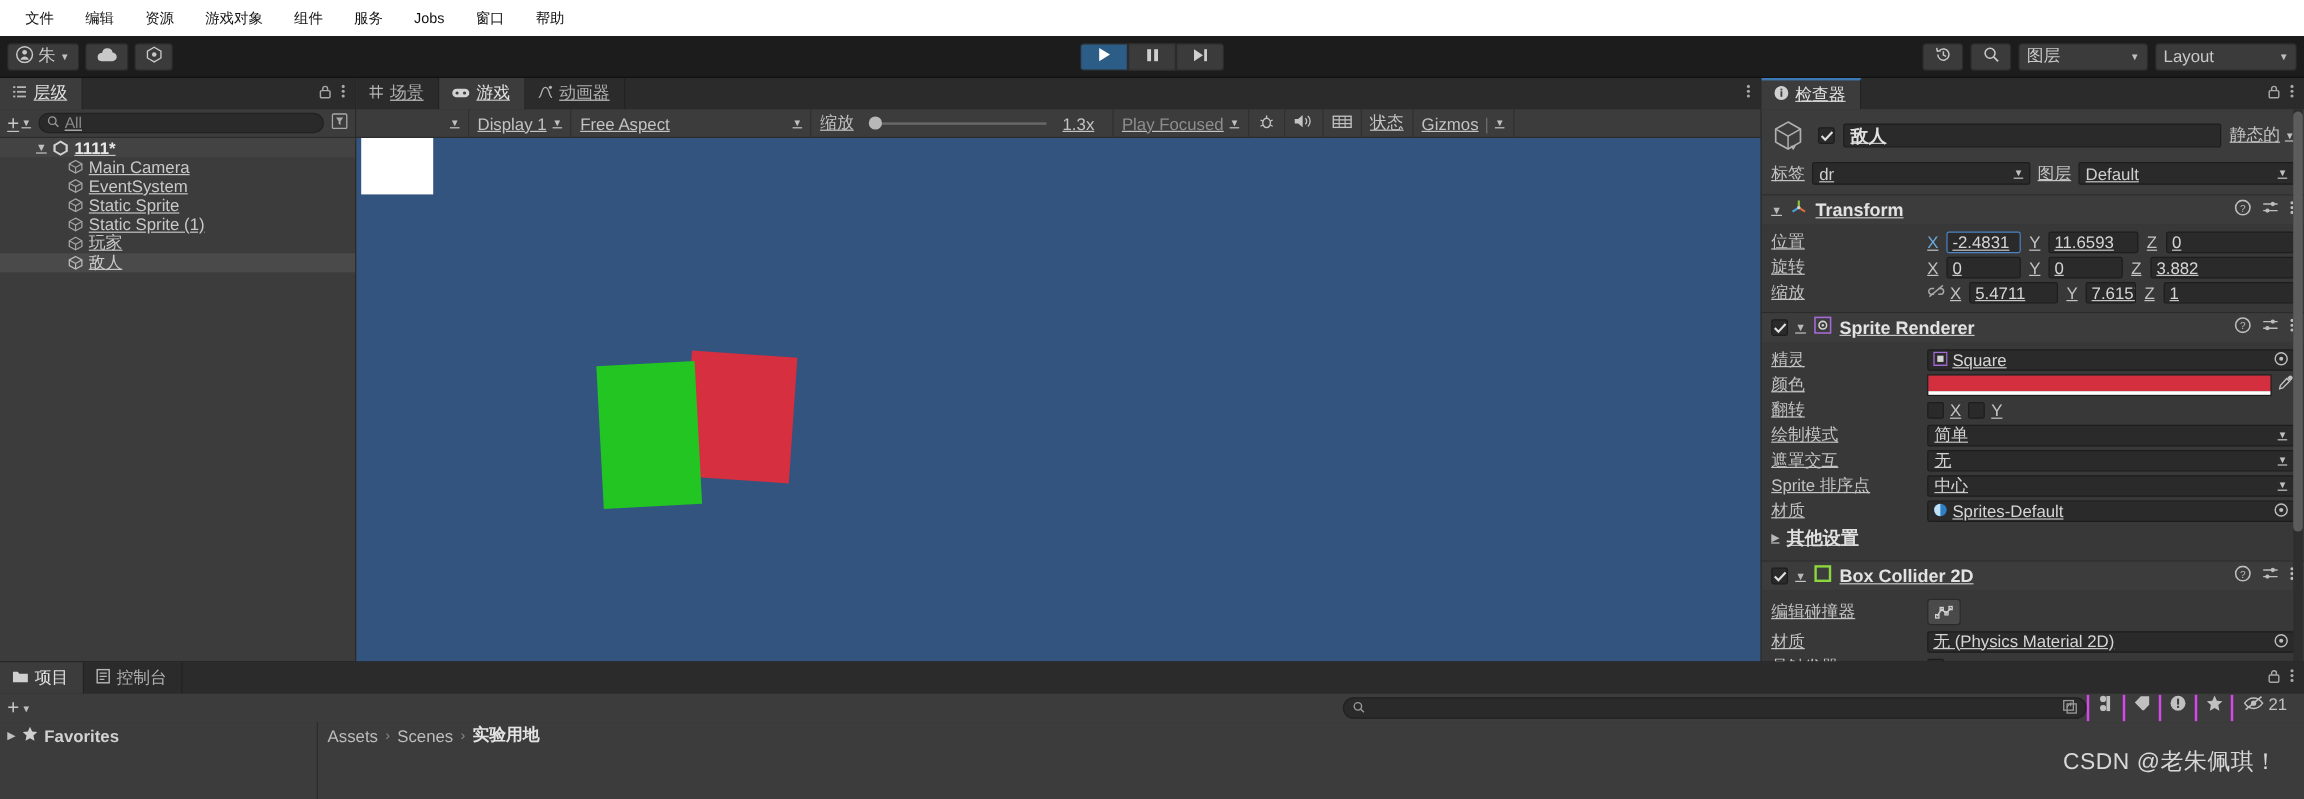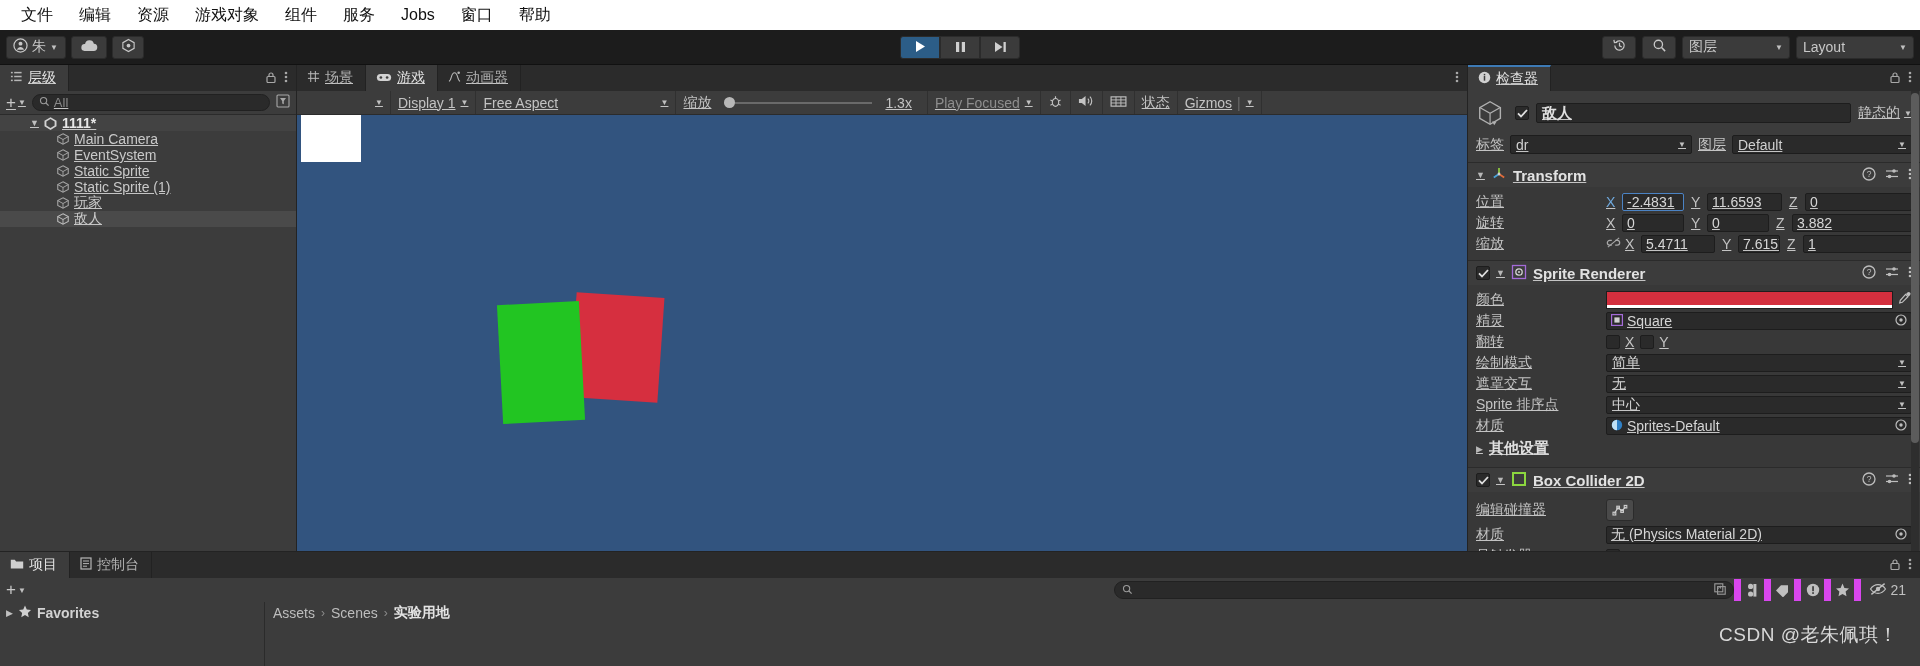--- a/index.html
+++ b/index.html
@@ -11,21 +11,21 @@
     font-size: 15px;
     color: #c4c4c4;
     -webkit-font-smoothing: antialiased;
   }
   .app { width: 1920px; height: 666px; position: relative; display: flex; flex-direction: column; }
 
   
   .menubar {
     height: 30px; background: #ffffff; color: #111111;
     display: flex; align-items: center; padding-left: 8px; flex: 0 0 30px;
-    font-size: 16px;
+    font-size: 12px;
   }
   .menubar .mi { padding: 0 13px; line-height: 30px; cursor: default; white-space: nowrap; }
 
   
   .toolbar {
     height: 35px; background: #1c1c1c; display: flex; align-items: center;
     flex: 0 0 35px; padding: 0 6px; position: relative;
     border-bottom: 1px solid #111;
   }
   .tb-group { display: flex; align-items: center; gap: 5px; }
@@ -194,21 +194,21 @@
   .proj-right { flex: 1; background: #3c3c3c; padding-top: 2px; }
   .prow { height: 18px; display: flex; align-items: center; gap: 5px; font-size: 14px; color: #d2d2d2; padding-left: 6px; font-weight: bold; }
   .crumb { display: flex; align-items: center; gap: 6px; font-size: 14px; color: #bdbdbd; padding-left: 8px; }
   .crumb .sep { color: #8a8a8a; font-size: 12px; }
   .crumb .cur { color: #e4e4e4; font-weight: bold; }
   .proj-search-bar { display: flex; align-items: center; gap: 0; flex: 1; justify-content: flex-end; }
   .psearch {
     width: 620px; height: 18px; background: #2a2a2a; border: 1px solid #212121; border-radius: 9px;
     display: flex; align-items: center; padding: 0 7px; gap: 5px; color: #8a8a8a; font-size: 13px;
   }
-  .pico { width: 30px; height: 22px; display: flex; align-items: center; justify-content: center; border-left: 7px solid #d946ef; color: #c0c0c0; }
+  .pico { width: 30px; height: 22px; display: flex; align-items: flex-start; justify-content: center; border-left: 2px solid #d946ef; color: #c0c0c0; }
   .pico.count { width: auto; padding: 0 8px; gap: 3px; font-size: 14px; }
 
   .watermark {
     position: absolute; right: 22px; bottom: 18px; color: #d8d8d8; font-size: 19px;
     letter-spacing: 0.5px; pointer-events: none;
   }
 </style>
 </head>
 <body>
 
@@ -748,48 +748,48 @@
                 <svg width="4" height="14" viewBox="0 0 4 14">
                     <circle cx="2" cy="3" r="1.3" fill="#bdbdbd"></circle>
                     <circle cx="2" cy="7" r="1.3" fill="#bdbdbd"></circle>
                     <circle cx="2" cy="11" r="1.3" fill="#bdbdbd"></circle>
                   </svg>
               </span>
             </span>
           </div>
           <div class="comp-body">
             <div class="frow">
-              <span class="fl">颜色</span>
-              <span class="colorf">
-                <span class="swatch" id="sr-color-swatch" style="background: rgb(211, 47, 62);"></span>
-                <span class="alpha"></span>
-              </span>
-              <span style="margin-left:5px;">
-                <svg width="14" height="14" viewBox="0 0 14 14">
-                    <path d="M9.4 1.6a1.8 1.8 0 0 1 2.6 2.6L10.6 5.6 8 3z" fill="#c0c0c0"></path>
-                    <path d="M7.6 3.4 9.9 5.7 4.3 11.3l-2.6.6.6-2.6z" fill="none" stroke="#c0c0c0" stroke-width="1.2"></path>
-                  </svg>
-              </span>
-            </div>
-            <div class="frow">
               <span class="fl">精灵</span>
               <span class="objf">
                 <span>
                   <svg width="12" height="12" viewBox="0 0 12 12">
                       <rect x="0.6" y="0.6" width="10.8" height="10.8" fill="none" stroke="#a46bd8" stroke-width="1.2"></rect>
                       <rect x="3.4" y="3.4" width="5.2" height="5.2" fill="#d2d2d2"></rect>
                     </svg>
                 </span>
                 <span>Square</span>
                 <span class="spacer">
                   <svg width="12" height="12" viewBox="0 0 12 12">
                       <circle cx="6" cy="6" r="5" fill="none" stroke="#bdbdbd" stroke-width="1.2"></circle>
                       <circle cx="6" cy="6" r="1.7" fill="#bdbdbd"></circle>
                     </svg>
                 </span>
+              </span>
+            </div>
+            <div class="frow">
+              <span class="fl">颜色</span>
+              <span class="colorf">
+                <span class="swatch" id="sr-color-swatch" style="background: rgb(211, 47, 62);"></span>
+                <span class="alpha"></span>
+              </span>
+              <span style="margin-left:5px;">
+                <svg width="14" height="14" viewBox="0 0 14 14">
+                    <path d="M9.4 1.6a1.8 1.8 0 0 1 2.6 2.6L10.6 5.6 8 3z" fill="#c0c0c0"></path>
+                    <path d="M7.6 3.4 9.9 5.7 4.3 11.3l-2.6.6.6-2.6z" fill="none" stroke="#c0c0c0" stroke-width="1.2"></path>
+                  </svg>
               </span>
             </div>
             <div class="frow">
               <span class="fl">翻转</span>
               <span class="smallchk"></span>
               <span style="margin:0 6px 0 5px;">X</span>
               <span class="smallchk"></span>
               <span style="margin-left:5px;">Y</span>
             </div>
             <div class="frow">

